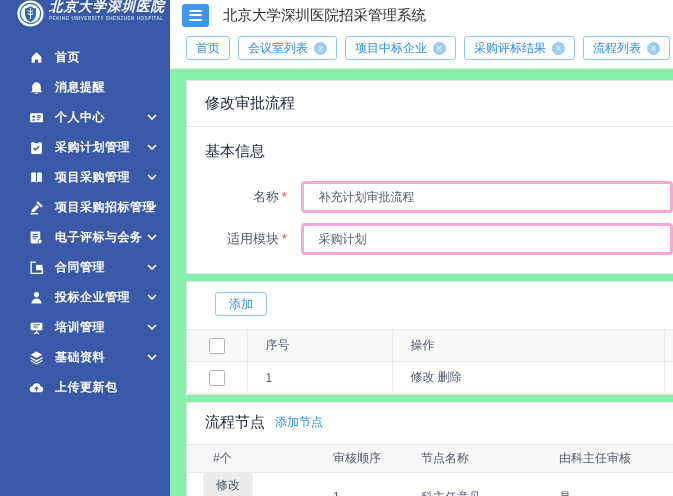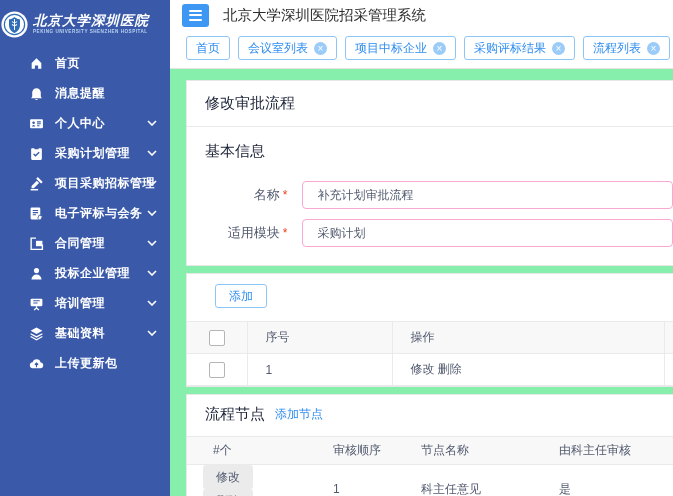--- a/index.html
+++ b/index.html
@@ -1,21 +1,21 @@
 <!DOCTYPE html>
 <html><head>
 <meta charset="utf-8">
 <style>
   html,body{margin:0;padding:0;width:673px;height:496px;overflow:hidden;
     font-family:"Liberation Sans","DejaVu Sans",sans-serif;background:#f0f0f0;}
   .app{position:relative;width:673px;height:496px;display:flex;}
 
   
   .sidebar{width:170px;min-width:170px;height:100%;background:#3a5aa9;color:#fff;}
-  .brand{display:flex;align-items:center;height:37px;padding-left:1px;margin-top:6px;}
+  .brand{display:flex;height:37px;padding-left:17px;}
   .brand .logo{width:27px;height:27px;min-width:27px;}
   .brand-text{margin-left:5px;line-height:1;}
   .brand-cn{font-size:13.5px;font-weight:bold;letter-spacing:1px;white-space:nowrap;
     font-family:"DejaVu Serif","Liberation Serif",serif;font-style:italic;}
   .brand-en{font-size:4.6px;color:#b9d2f2;letter-spacing:.5px;margin-top:3px;white-space:nowrap;font-weight:bold;}
   .menu{padding-top:5px;}
   .s-item{display:flex;align-items:center;height:30px;padding-left:29px;position:relative;cursor:pointer;}
   .s-ico{width:15px;height:15px;display:inline-flex;align-items:center;justify-content:center;}
   .s-label{margin-left:11px;font-size:12px;font-weight:bold;letter-spacing:.5px;}
   .chev{position:absolute;right:13px;top:12px;}
@@ -37,21 +37,21 @@
   .content{flex:1;background:#86efac;padding:11px 0 0 16px;overflow:hidden;}
   .card{background:#fff;border:1px solid #e7e7e7;border-right:none;margin-bottom:7px;overflow:hidden;}
 
   .page-title{font-size:15px;color:#1c2438;padding:13px 18px;border-bottom:1px solid #e8eaec;}
   .sec-title{font-size:15px;color:#1c2438;}
   .basic-head{padding:15px 18px 4px;}
   .form{padding:6px 0 18px;}
   .frow{display:flex;align-items:center;margin-top:10px;}
   .flabel{width:148px;text-align:right;font-size:13px;color:#515a6e;}
   .req{color:#ed4014;margin-left:3px;font-size:12px;}
-  .finput{margin-left:14px;width:500px;height:26px;border:1px solid #f9a8d4;border-radius:4px;
+  .finput{margin-left:14px;width:500px;height:26px;border:3px solid #f9a8d4;border-radius:4px;
     padding:0 15px;font-size:12px;color:#515a6e;outline:none;font-family:inherit;}
 
   .sec-head{display:flex;align-items:center;padding:10px 18px 0;}
   .add-btn{margin-left:10px;height:24px;padding:0 13px;background:#fff;border:1px solid #8fc6f8;
     border-radius:3px;color:#2d8cf0;font-size:12px;cursor:pointer;font-family:Liberation Sans, sans-serif;}
   .add-link{margin-left:10px;color:#2d8cf0;font-size:12px;text-decoration:none;cursor:pointer;}
 
   table{border-collapse:collapse;table-layout:fixed;font-size:12px;color:#515a6e;}
   .tableA{margin-top:13px;width:640px;border-top:1px solid #e8eaec;}
   .tableA th,.tableA td{border:1px solid #e8eaec;border-left:none;height:31px;padding:0 0 0 18px;text-align:left;font-weight:normal;margin-left:26px;}
@@ -117,20 +117,32 @@
       </div>
       <div class="s-item">
         <span class="s-ico">
             <svg width="15" height="15" viewBox="0 0 14 14">
               <rect x="2" y="2" width="10" height="11" rx="1" fill="#fff"></rect>
               <rect x="5" y="1" width="4" height="2" rx=".5" fill="#3a5aa9"></rect>
               <path d="M4.3 7.4l1.8 1.8 3.4-3.4" stroke="#3a5aa9" stroke-width="1.3" fill="none"></path>
             </svg>
           </span>
         <span class="s-label">采购计划管理</span>
+        <svg class="chev" width="10" height="6" viewBox="0 0 10 6">
+            <path d="M1 1l4 4 4-4" stroke="#fff" stroke-width="1.6" fill="none"></path>
+          </svg>
+      </div>
+      <div class="s-item">
+        <span class="s-ico">
+            <svg width="15" height="15" viewBox="0 0 14 14">
+              <path d="M7 3C5.6 1.9 3.6 1.9 2 2.6v8.8c1.6-.7 3.6-.7 5 .4 1.4-1.1 3.4-1.1 5-.4V2.6C10.4 1.9 8.4 1.9 7 3z" fill="#fff"></path>
+              <path d="M7 3v8.8" stroke="#3a5aa9" stroke-width="1"></path>
+            </svg>
+          </span>
+        <span class="s-label">项目采购管理</span>
         <svg class="chev" width="10" height="6" viewBox="0 0 10 6">
             <path d="M1 1l4 4 4-4" stroke="#fff" stroke-width="1.6" fill="none"></path>
           </svg>
       </div>
       <div class="s-item">
         <span class="s-ico">
             <svg width="15" height="15" viewBox="0 0 14 14">
               <path d="M8.2 1l4.6 4.6-1.5 1.5L6.7 2.5z" fill="#fff"></path>
               <path d="M7.3 4.4l2.1 2.1-4.9 4.9H2.4v-2.1z" fill="#fff"></path>
               <path d="M1.5 12.8h7" stroke="#fff" stroke-width="1.4"></path>

